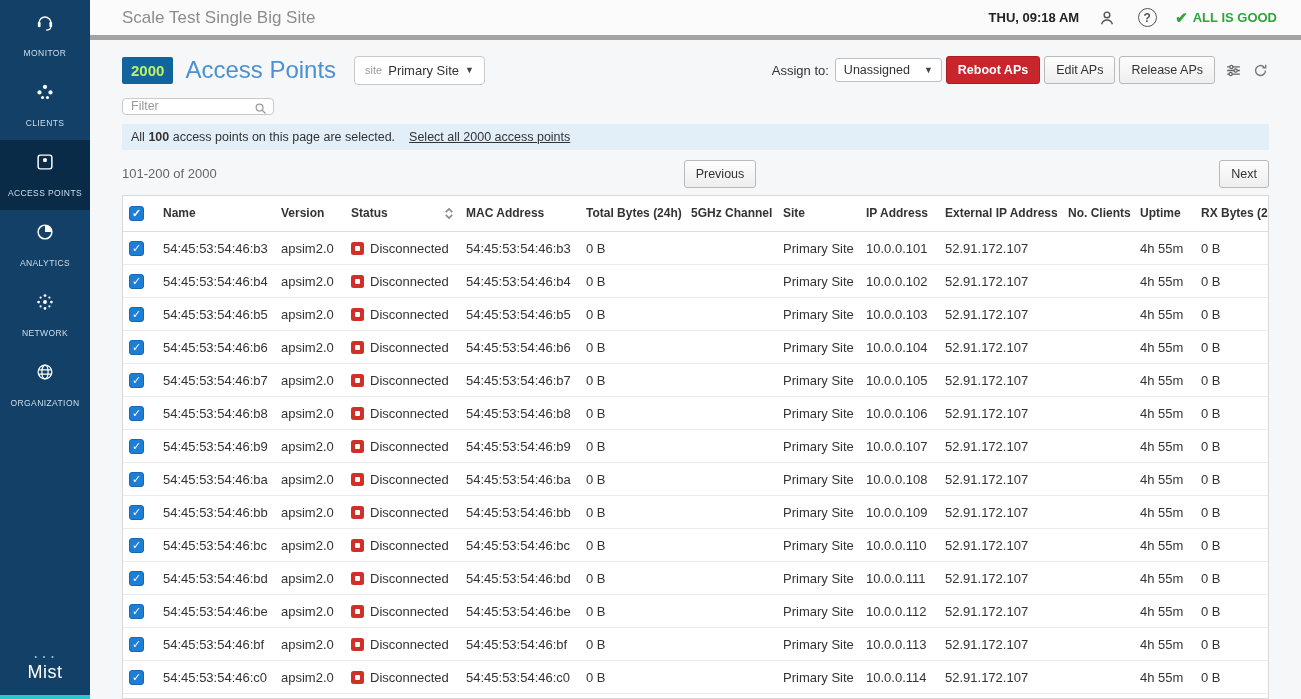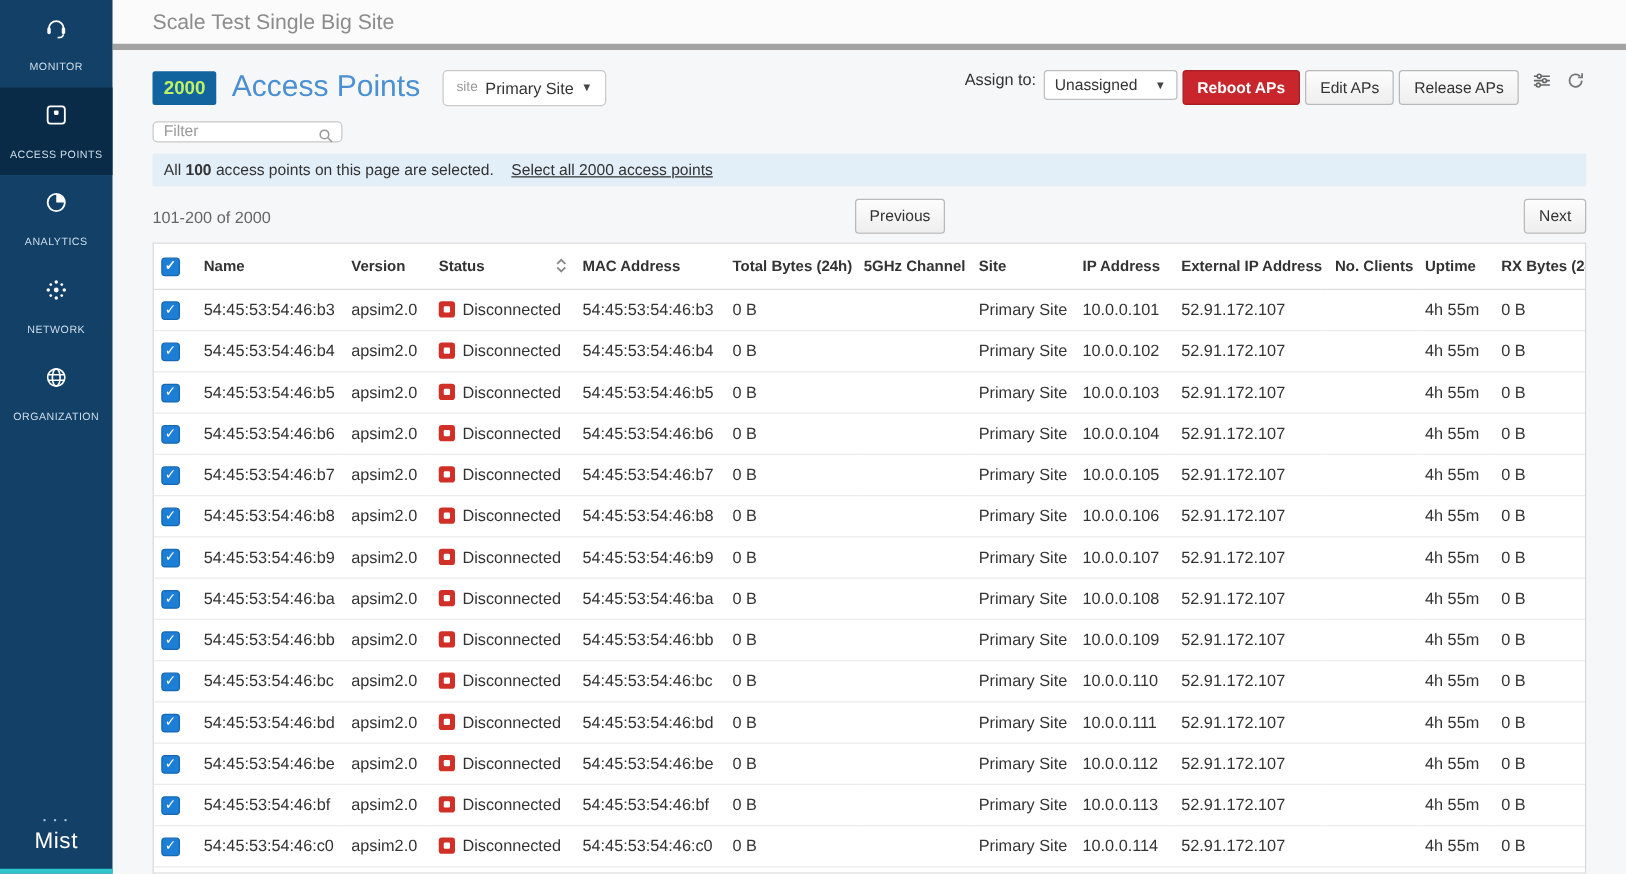--- a/index.html
+++ b/index.html
@@ -30,21 +30,21 @@
   
   .content { flex:1; padding:12px 32px 0 32px; display:flex; flex-direction:column; min-height:0; }
 
   .toolbar { display:flex; align-items:center; height:36px; }
   .count-badge { background:#11649e; color:#bef264; font-size:15px; font-weight:700; padding:5px 9px; border-radius:2px; margin-right:12px; }
   .page-title { color:#4a90d2; font-size:24px; font-weight:400; margin-right:18px; white-space:nowrap; }
   .site-select { display:flex; align-items:center; gap:6px; background:#fff; border:1px solid #c9c9c9; border-radius:4px; padding:6px 10px; cursor:pointer; font-size:13px; }
   .site-select .pre { color:#9a9a9a; font-size:11px; }
   .site-select .val { color:#333; }
   .caret { font-size:9px; color:#444; }
-  .toolbar-right { margin-left:auto; display:flex; align-items:flex-start; gap:4px; }
+  .toolbar-right { margin-left:auto; display:flex; align-items:center; gap:4px; }
   .assign-label { font-size:13px; color:#333; margin-right:2px; }
   .mini-select { display:flex; align-items:center; gap:14px; background:#fff; border:1px solid #bfbfbf; border-radius:3px; padding:4px 8px; font-size:12.5px; color:#333; cursor:pointer; }
   .btn { font-size:12.5px; border-radius:3px; padding:6px 11px; cursor:pointer; border:1px solid transparent; white-space:nowrap; }
   .btn-red { background:#c8252c; color:#fff; border-color:#a81e24; font-weight:700; }
   .btn-gray { background:linear-gradient(#fdfdfd,#eeeeee); border:1px solid #b9b9b9; color:#333; }
   .tool-ico { margin-left:6px; }
   .tool-ico svg { width:17px; height:17px; display:block; }
 
   .filter-row { margin-top:8px; }
   .filter-wrap { position:relative; width:152px; }
@@ -82,20 +82,32 @@
     <div class="side-item">
       <span>
         <svg viewBox="0 0 24 24">
             <path d="M5.5 13a6.5 6.5 0 0 1 13 0" stroke="#fff" fill="none" stroke-width="1.6"></path>
             <rect x="4.2" y="11.8" width="3" height="6" rx="1.5" fill="#fff"></rect>
             <rect x="16.8" y="11.8" width="3" height="6" rx="1.5" fill="#fff"></rect>
             <path d="M18.2 17.8c0 2-2.4 3-5 3" stroke="#fff" fill="none" stroke-width="1.4"></path>
           </svg>
       </span>
       <span class="side-label">MONITOR</span>
+    </div>
+    <div class="side-item">
+      <span>
+        <svg viewBox="0 0 24 24" fill="#fff">
+            <circle cx="12" cy="6.5" r="2.3"></circle>
+            <circle cx="6" cy="12.5" r="2.3"></circle>
+            <circle cx="18" cy="12.5" r="2.3"></circle>
+            <circle cx="9.3" cy="18" r="1.7"></circle>
+            <circle cx="14.7" cy="18" r="1.7"></circle>
+          </svg>
+      </span>
+      <span class="side-label">CLIENTS</span>
     </div>
     <div class="side-item active">
       <span>
         <svg viewBox="0 0 24 24">
             <rect x="4.5" y="4.5" width="15" height="15" rx="2.5" stroke="#fff" fill="none" stroke-width="1.6"></rect>
             <rect x="10" y="8" width="4" height="4" rx="1" fill="#fff"></rect>
           </svg>
       </span>
       <span class="side-label">ACCESS POINTS</span>
     </div>
@@ -138,20 +150,36 @@
       <span class="dots">• • •</span>
       <span>Mist</span>
     </div>
     <div class="side-accent"></div>
   </nav>
 
   <div class="main">
 
     <div class="topbar">
       <span class="org-title">Scale Test Single Big Site</span>
+      <div class="topbar-right">
+        <span class="clock">THU, 09:18 AM</span>
+        <span class="icon-btn">
+          <svg viewBox="0 0 24 24" stroke="#555" fill="none" stroke-width="1.7" width="20" height="20">
+              <circle cx="12" cy="8.3" r="3.4"></circle>
+              <path d="M5.5 19.5c1.1-3.6 4-5.1 6.5-5.1s5.4 1.5 6.5 5.1"></path>
+            </svg>
+        </span>
+        <span class="icon-btn">
+            <span class="help-circle">?</span>
+          </span>
+        <span class="all-good">
+          <span class="check">✔</span>
+          <span>ALL IS GOOD</span>
+        </span>
+      </div>
     </div>
 
     <div class="content">
 
       <div class="toolbar">
         <span class="count-badge">2000</span>
         <span class="page-title">Access Points</span>
         <div class="site-select">
           <span class="pre">site</span>
           <span class="val">Primary Site</span>

